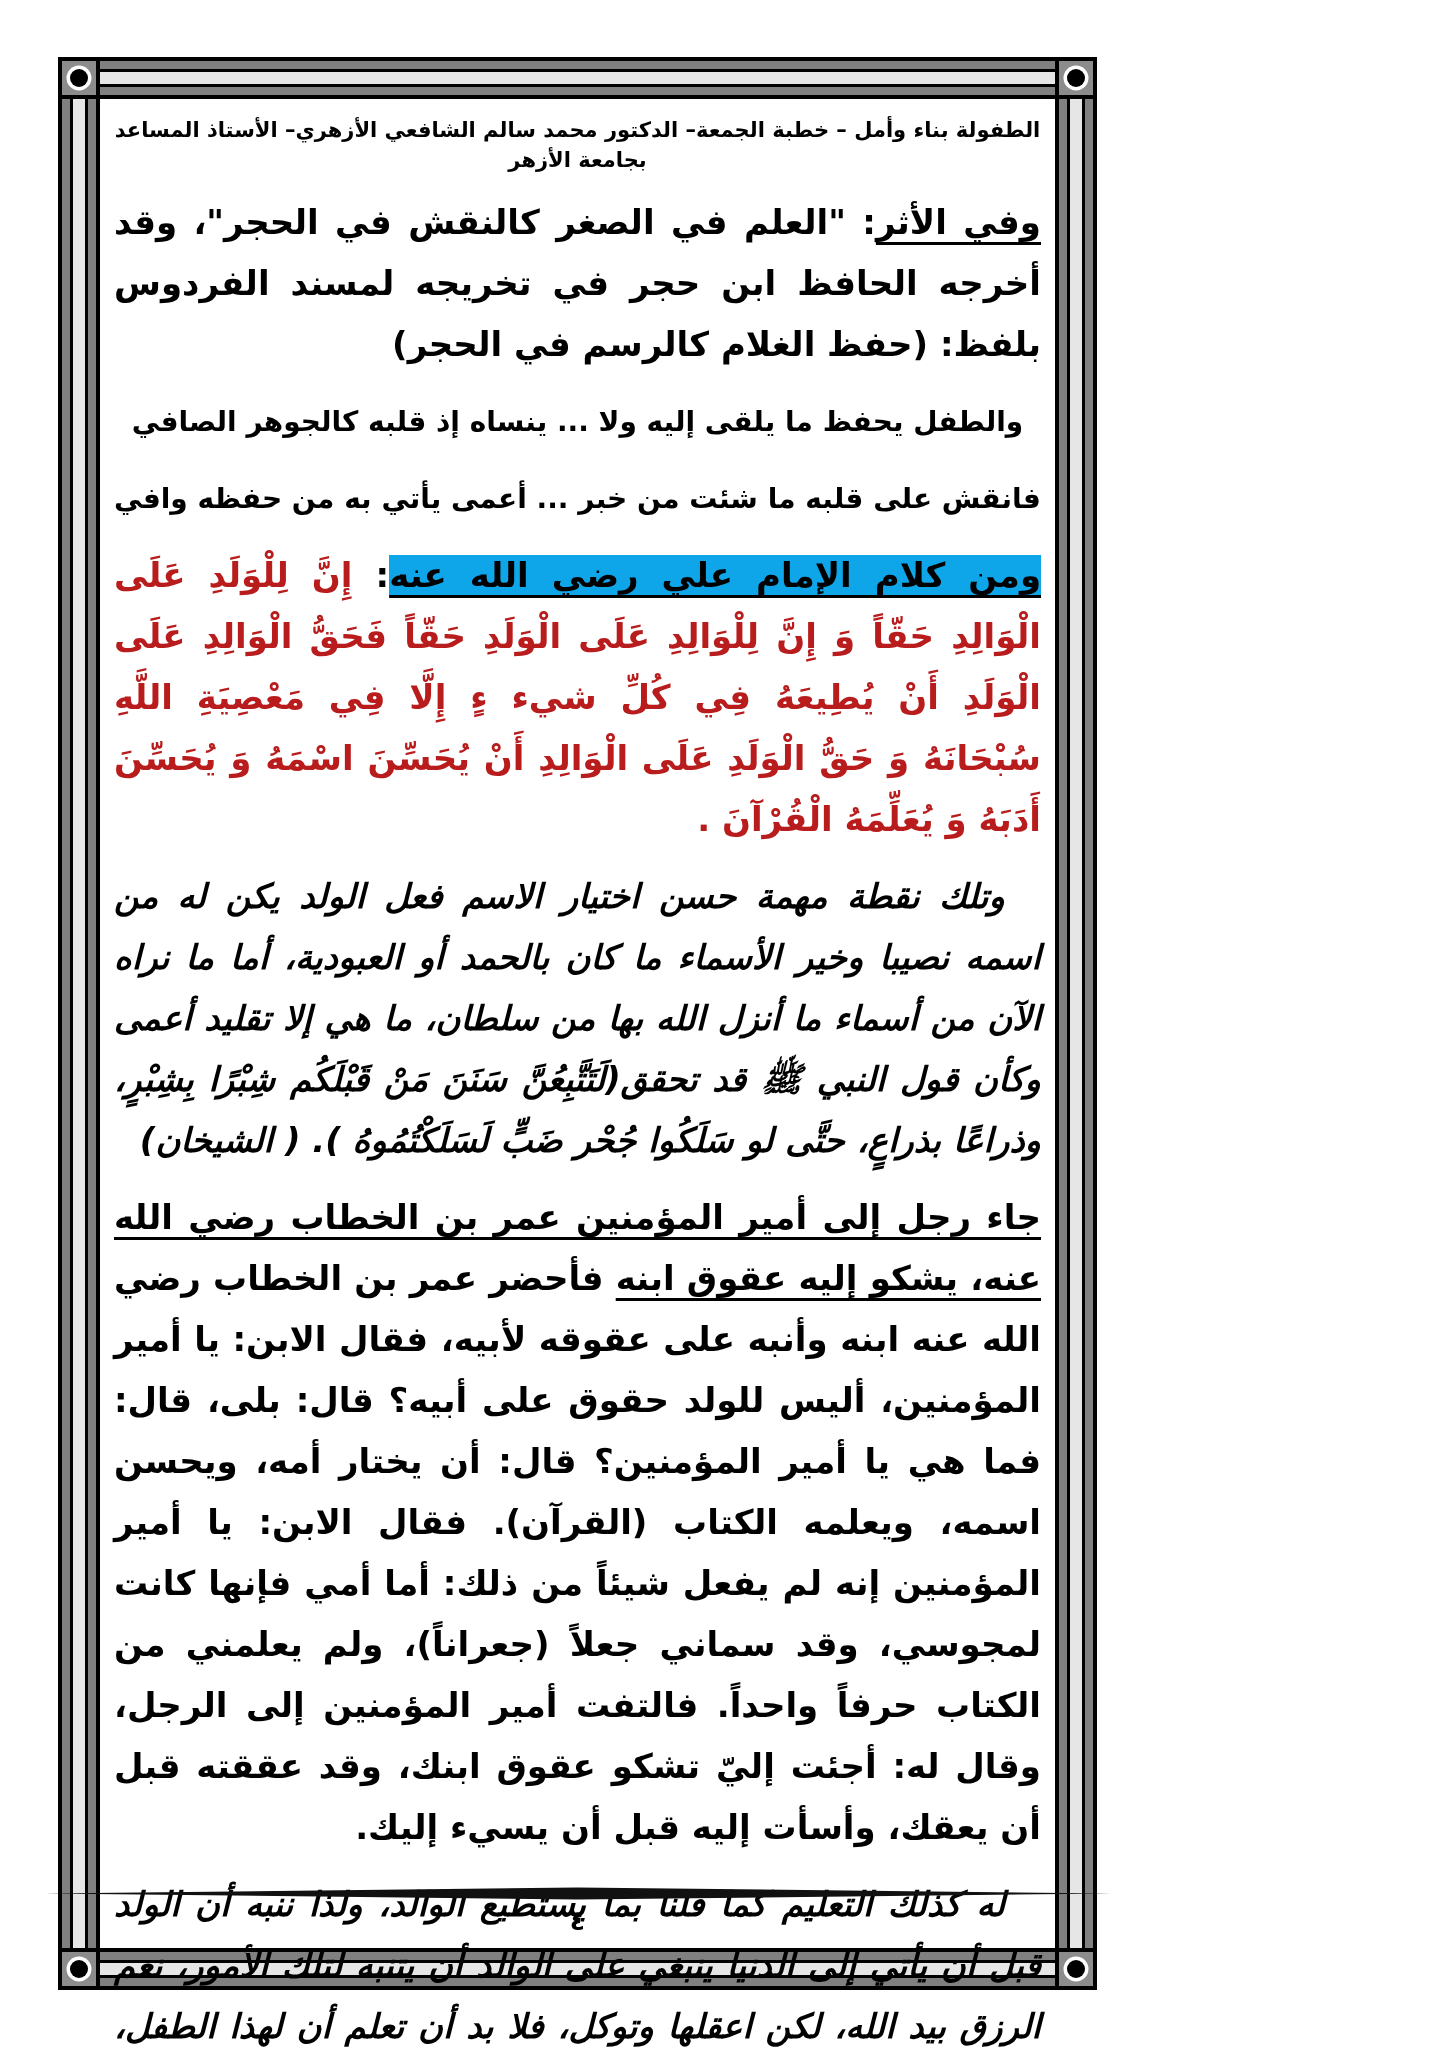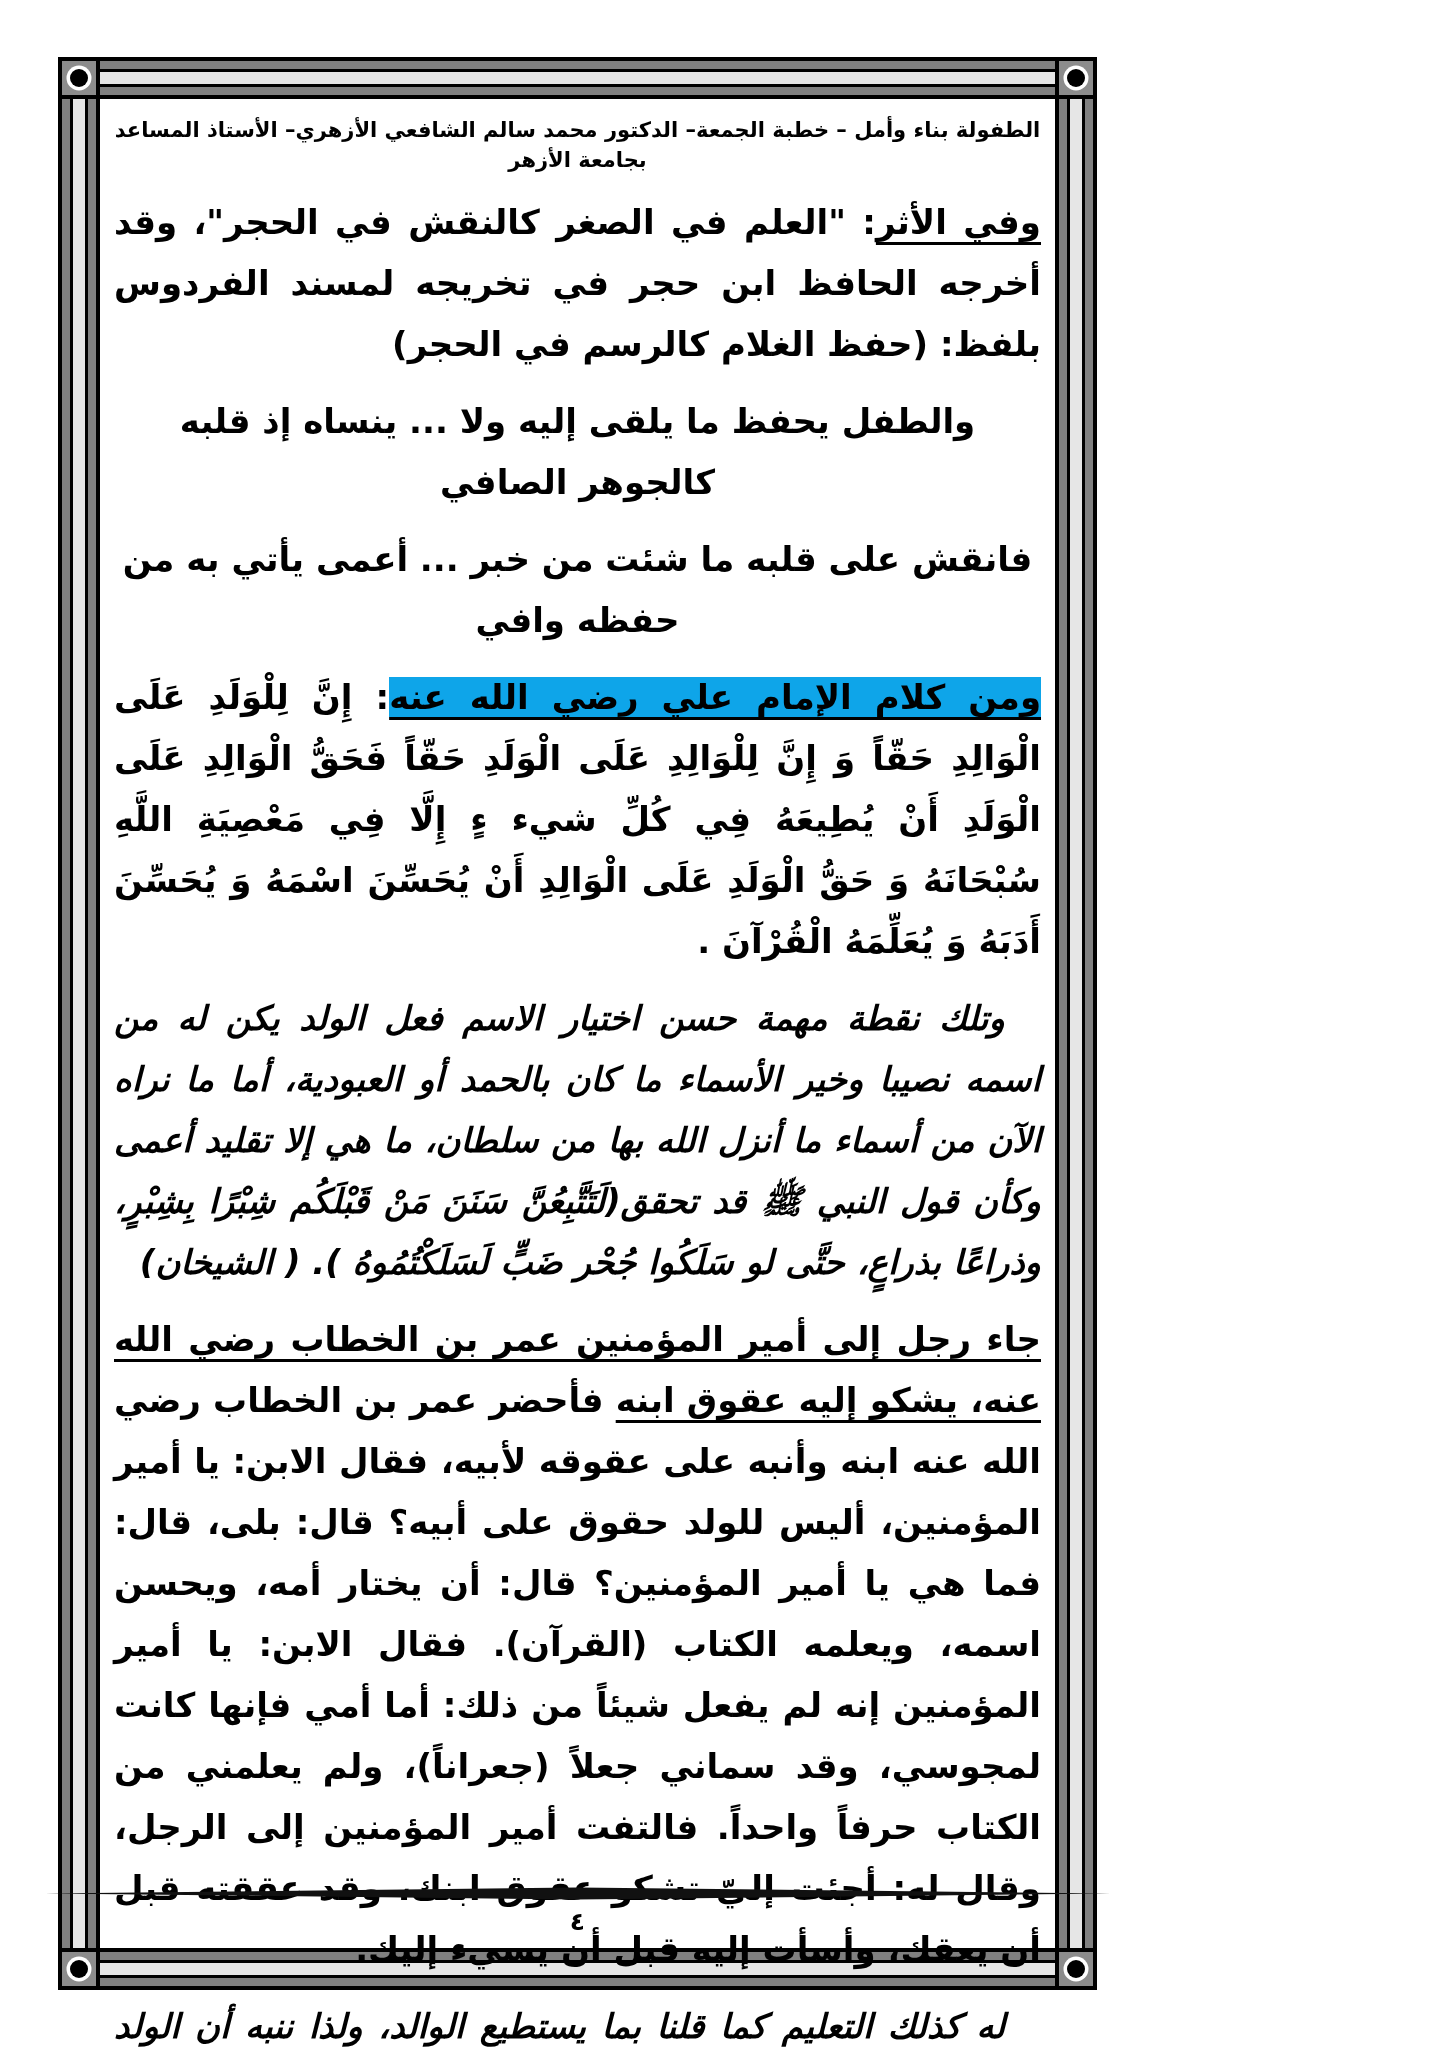--- a/index.html
+++ b/index.html
@@ -52,35 +52,35 @@
   .header-line{
     font-size:21px;font-weight:bold;text-align:center;
     line-height:1.45;margin:4px 0 16px;
   }
   p.body{
     font-size:34px;font-weight:700;line-height:61px;
     text-align:justify;margin:0 0 16px;
   }
   p.body.indent{text-indent:36px;font-style:italic;}
   .verse{
-    font-size:34px;font-weight:700;line-height:61px;
+    font-size:28px;font-weight:700;line-height:61px;
     text-align:center;margin:2px 0 16px;
   }
   .lead-underline{
     text-decoration:underline;
     text-decoration-thickness:3px;
     text-underline-offset:8px;
   }
   .green-highlight{
     background:#0ea5e9;
     text-decoration:underline;
     text-decoration-thickness:3px;
     text-underline-offset:8px;
   }
-  .red-quote{color:#000000;}
+  .red-quote{color:#b91c1c;}
   
   .footer-divider{
     position:absolute;bottom:148px;left:50%;
     transform:translateX(-50%);
     width:1065px;height:13px;line-height:0;
   }
   .page-number{
     position:absolute;bottom:112px;left:0;right:0;
     text-align:center;font-size:25px;font-weight:bold;
   }

